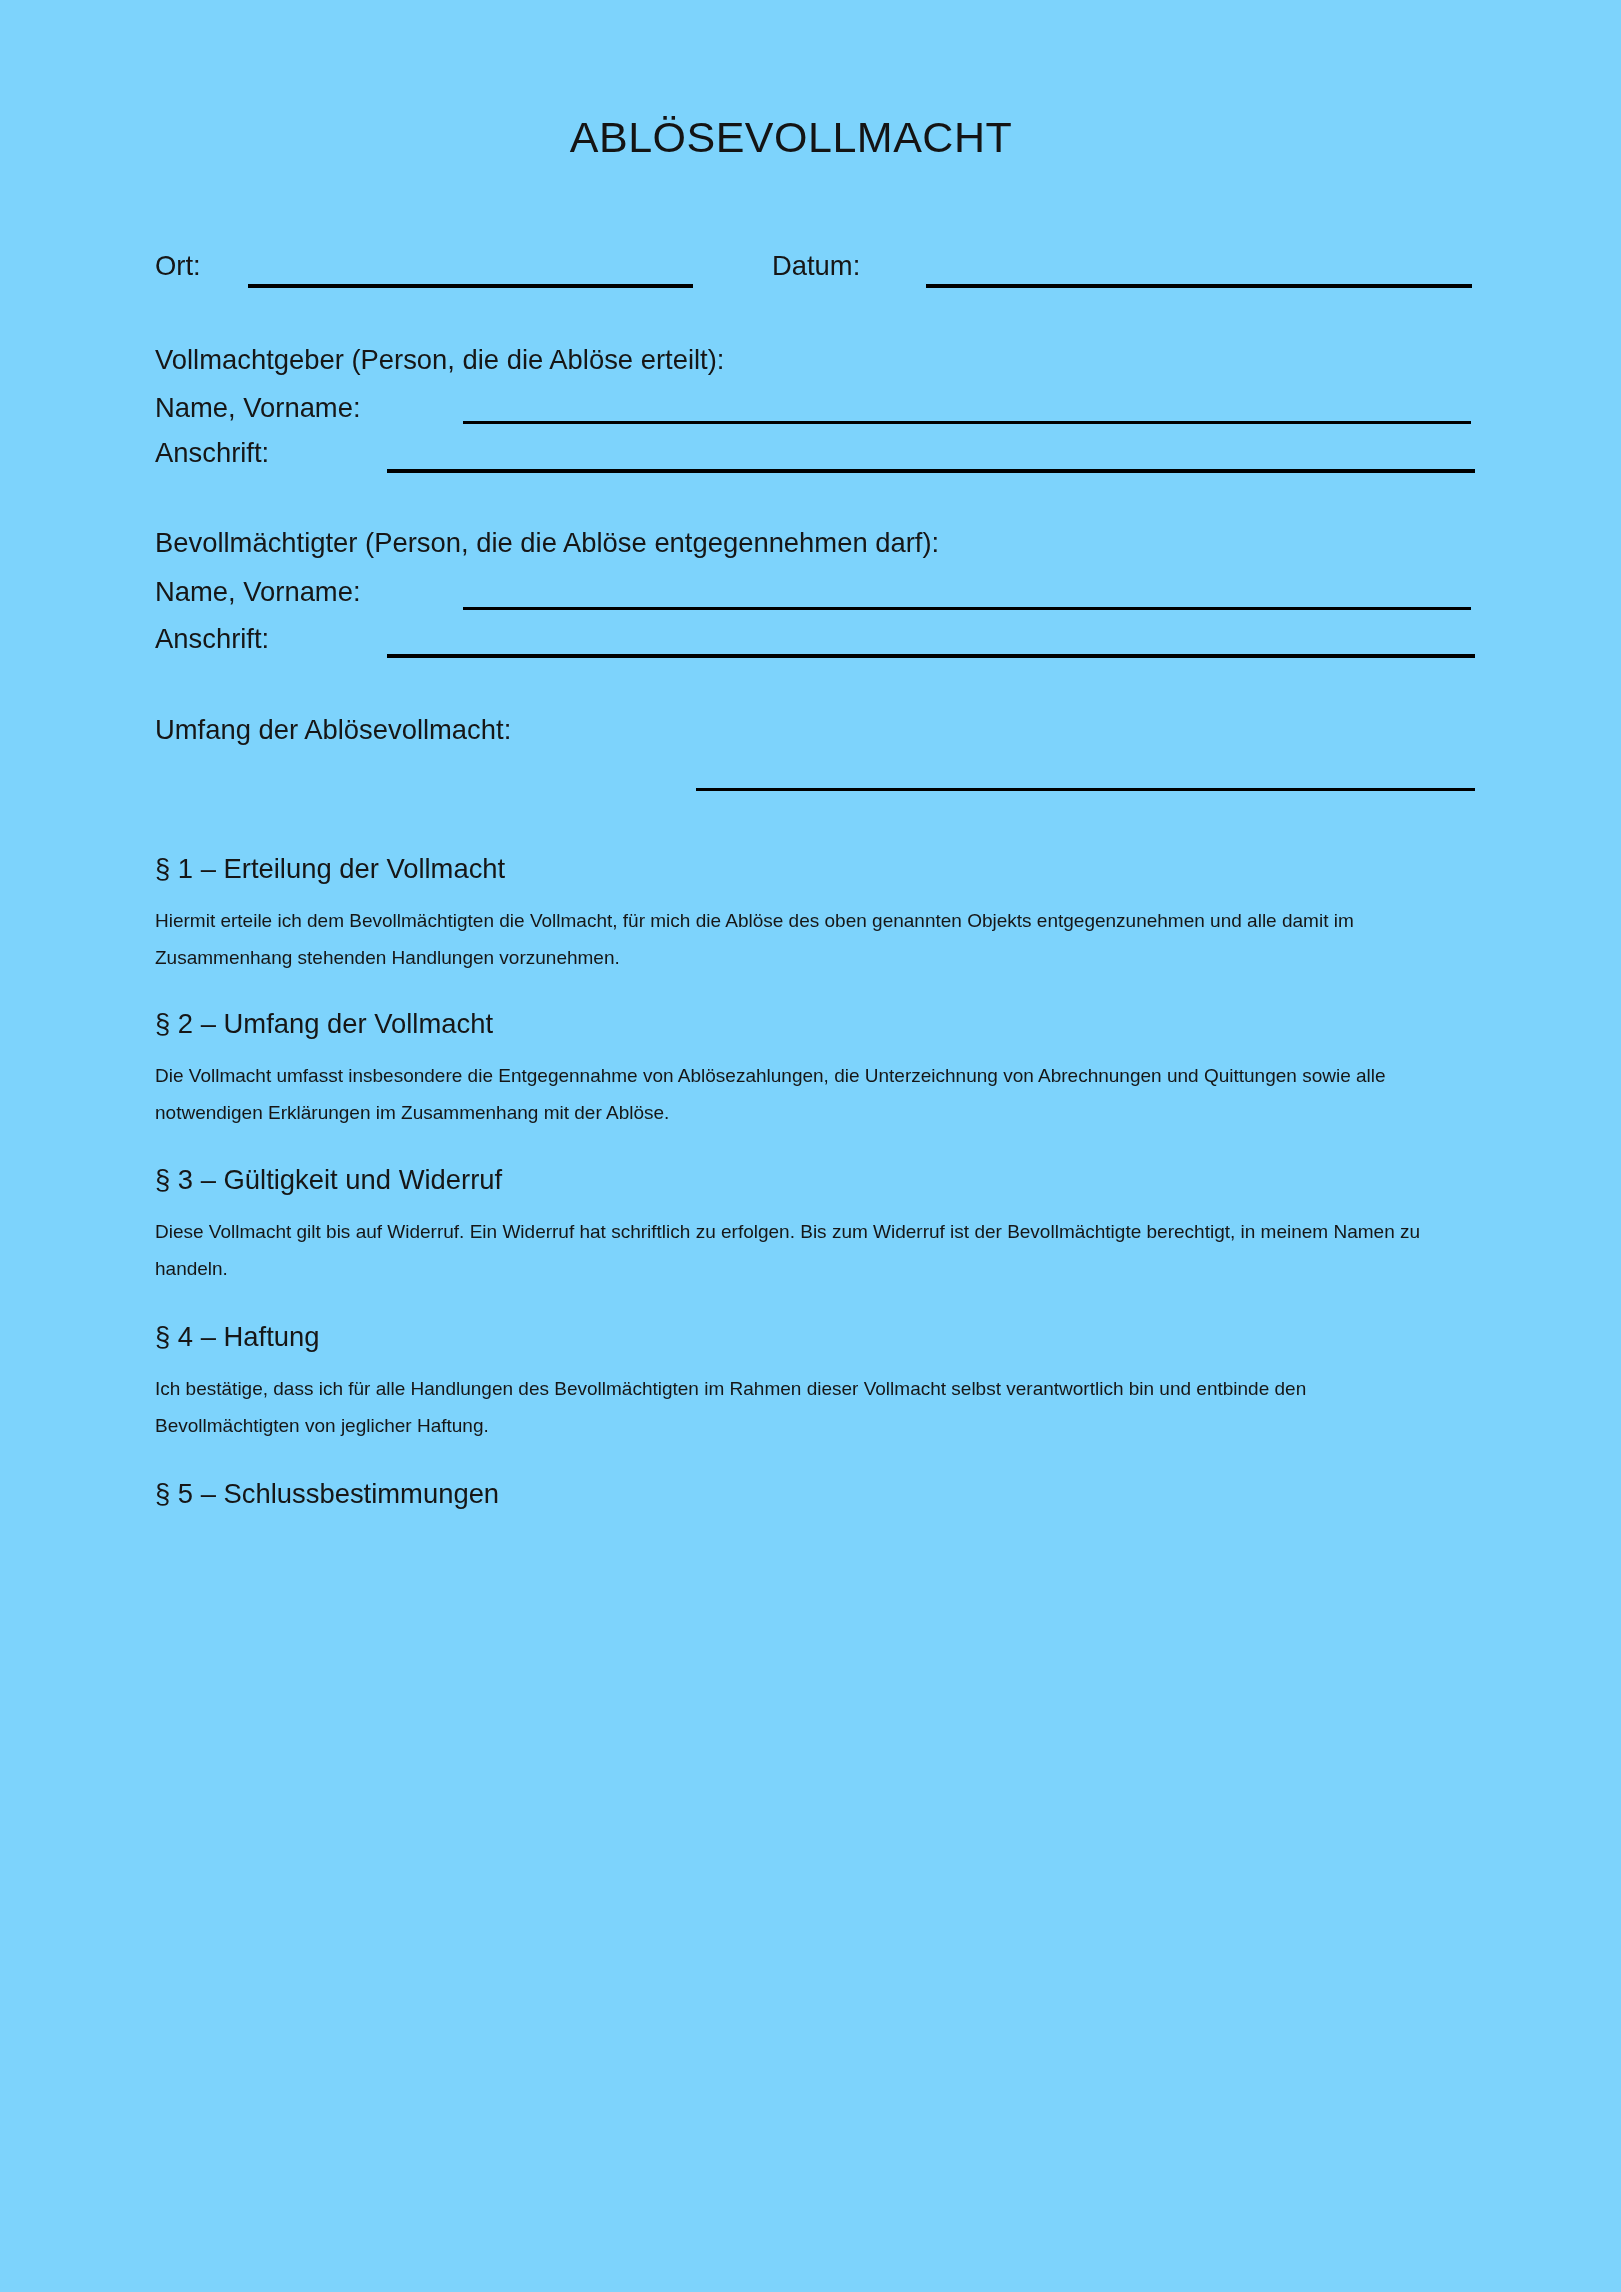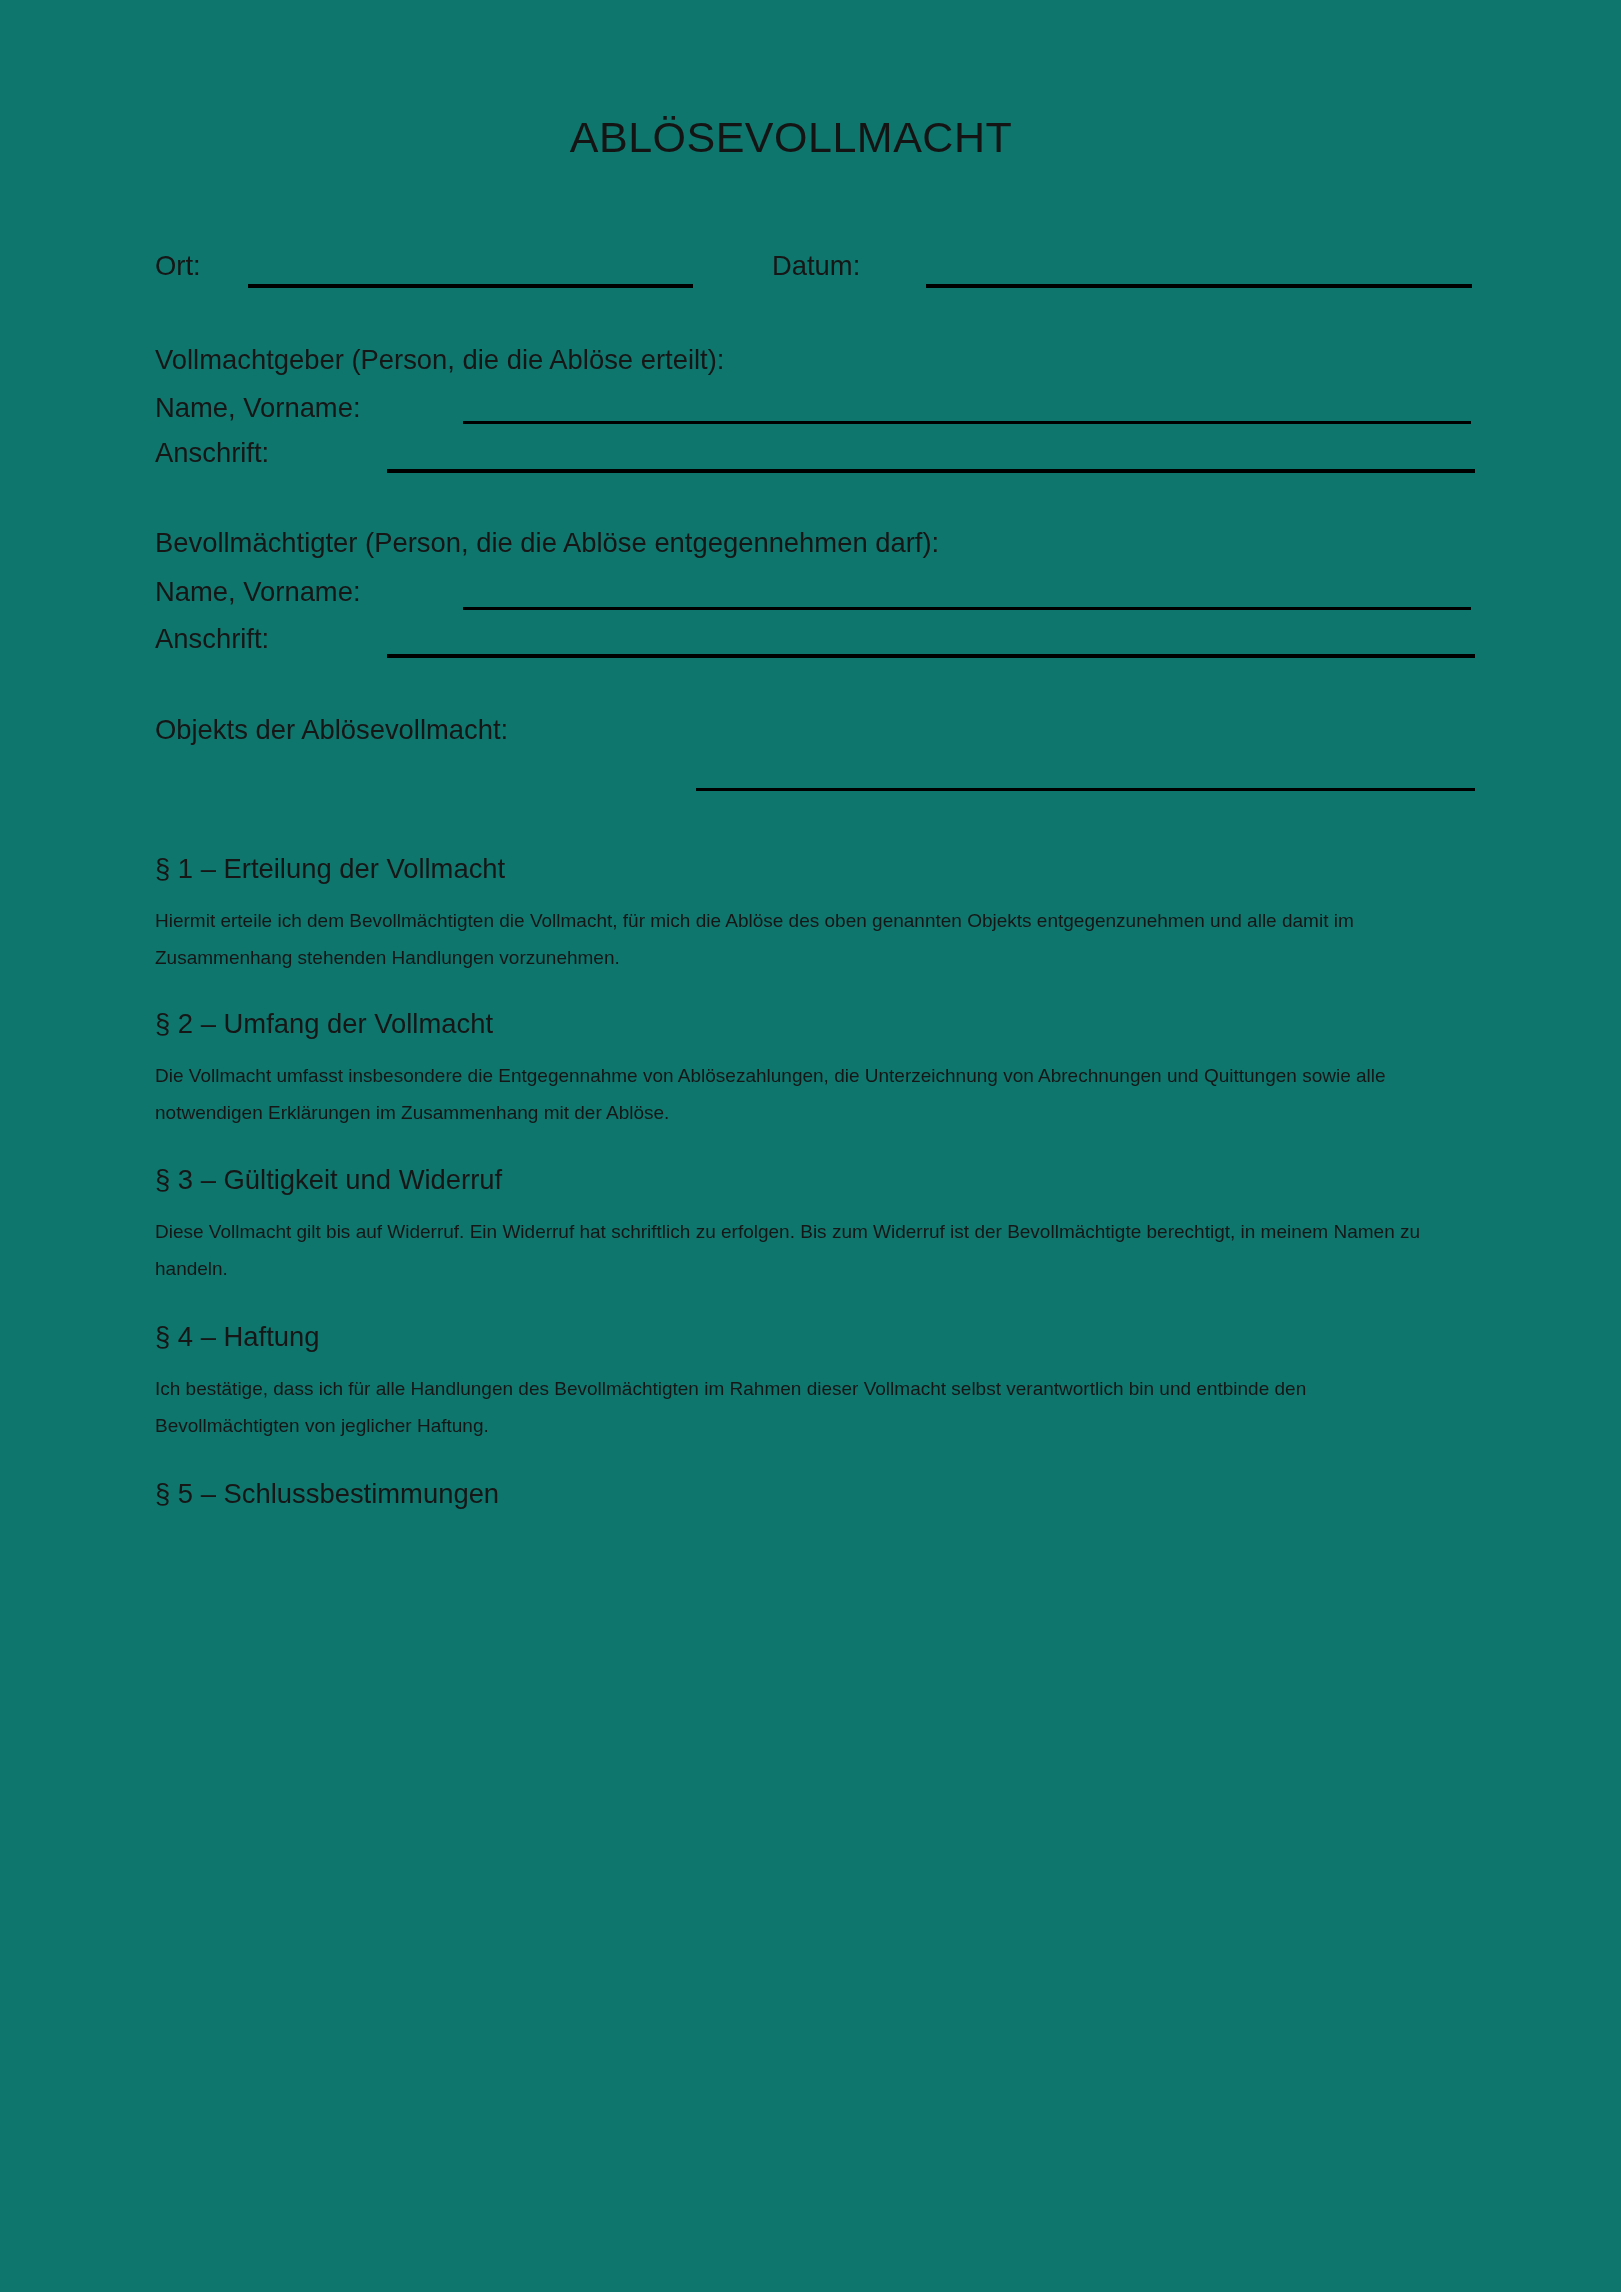--- a/index.html
+++ b/index.html
@@ -4,21 +4,21 @@
 <style>
   html, body {
     margin: 0;
     padding: 0;
     background: #ffffff;
   }
   .page {
     position: relative;
     width: 1621px;
     height: 2293px;
-    background: #0f766e;
+    background: #7dd3fc;
     font-family: "Liberation Sans", "DejaVu Sans", sans-serif;
     color: #161616;
     overflow: hidden;
   }
   .title {
     position: absolute;
     left: 155px;
     top: 114px;
     width: 1272px;
     margin: 0;
@@ -67,21 +67,21 @@
   <div class="fill-line" style="left:463px; top:421px; width:1008px; height:2.9px"></div>
   <div class="lbl" style="left:155px; top:437px">Anschrift:</div>
   <div class="fill-line" style="left:387px; top:469px; width:1088px; height:3.9px"></div>
 
   <div class="heading" style="left:155px; top:527px">Bevollmächtigter (Person, die die Ablöse entgegennehmen darf):</div>
   <div class="lbl" style="left:155px; top:576px">Name, Vorname:</div>
   <div class="fill-line" style="left:463px; top:607px; width:1008px; height:2.9px"></div>
   <div class="lbl" style="left:155px; top:623px">Anschrift:</div>
   <div class="fill-line" style="left:387px; top:654px; width:1088px; height:3.9px"></div>
 
-  <div class="heading" style="left:155px; top:714px">Objekts der Ablösevollmacht:</div>
+  <div class="heading" style="left:155px; top:714px">Umfang der Ablösevollmacht:</div>
   <div class="fill-line" style="left:696px; top:788px; width:779px; height:2.9px"></div>
 
   <div class="heading" style="left:155px; top:853px">§ 1 – Erteilung der Vollmacht</div>
   <div class="para" style="top:902px">Hiermit erteile ich dem Bevollmächtigten die Vollmacht, für mich die Ablöse des oben genannten Objekts entgegenzunehmen und alle damit im Zusammenhang stehenden Handlungen vorzunehmen.</div>
 
   <div class="heading" style="left:155px; top:1008px">§ 2 – Umfang der Vollmacht</div>
   <div class="para" style="top:1057px">Die Vollmacht umfasst insbesondere die Entgegennahme von Ablösezahlungen, die Unterzeichnung von Abrechnungen und Quittungen sowie alle notwendigen Erklärungen im Zusammenhang mit der Ablöse.</div>
 
   <div class="heading" style="left:155px; top:1164px">§ 3 – Gültigkeit und Widerruf</div>
   <div class="para" style="top:1213px">Diese Vollmacht gilt bis auf Widerruf. Ein Widerruf hat schriftlich zu erfolgen. Bis zum Widerruf ist der Bevollmächtigte berechtigt, in meinem Namen zu handeln.</div>

